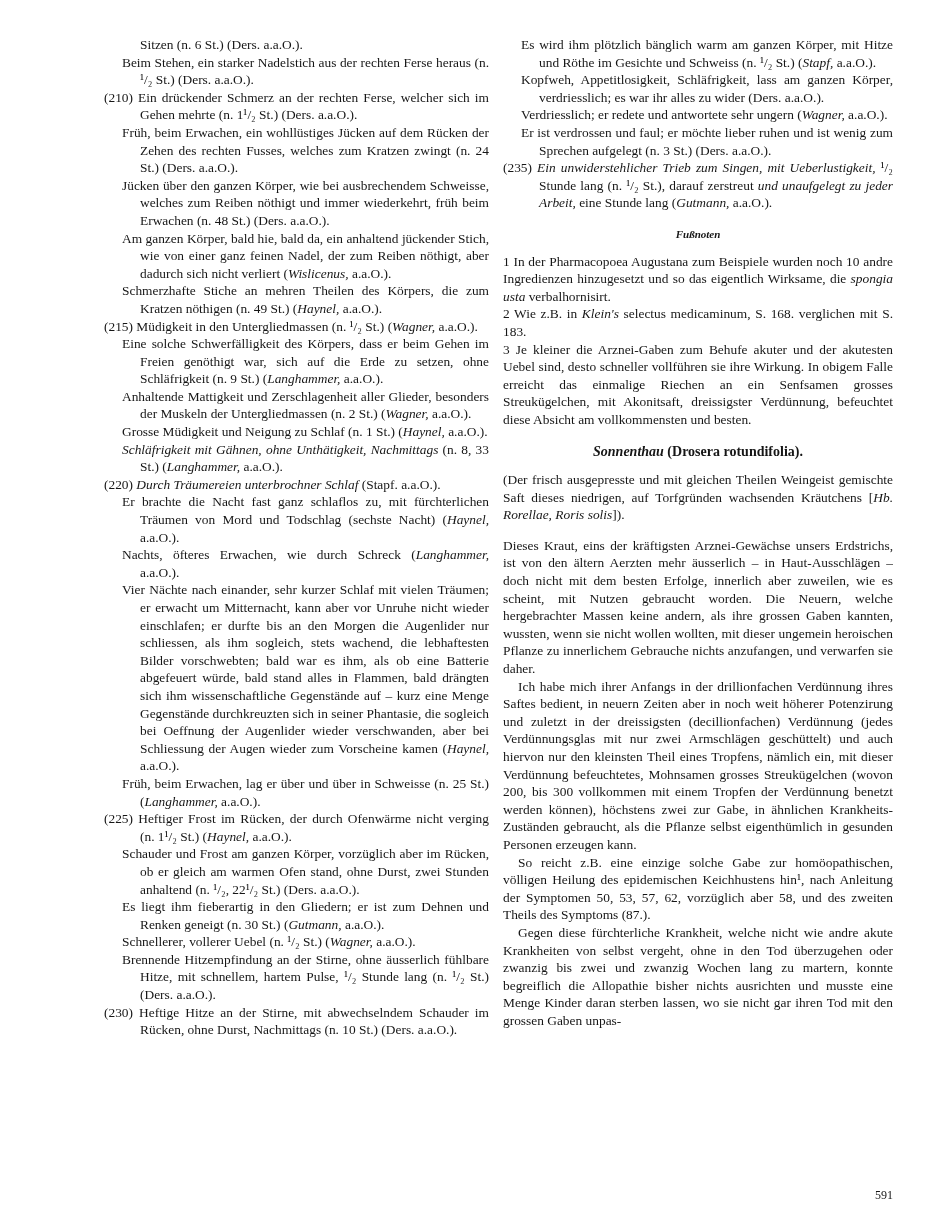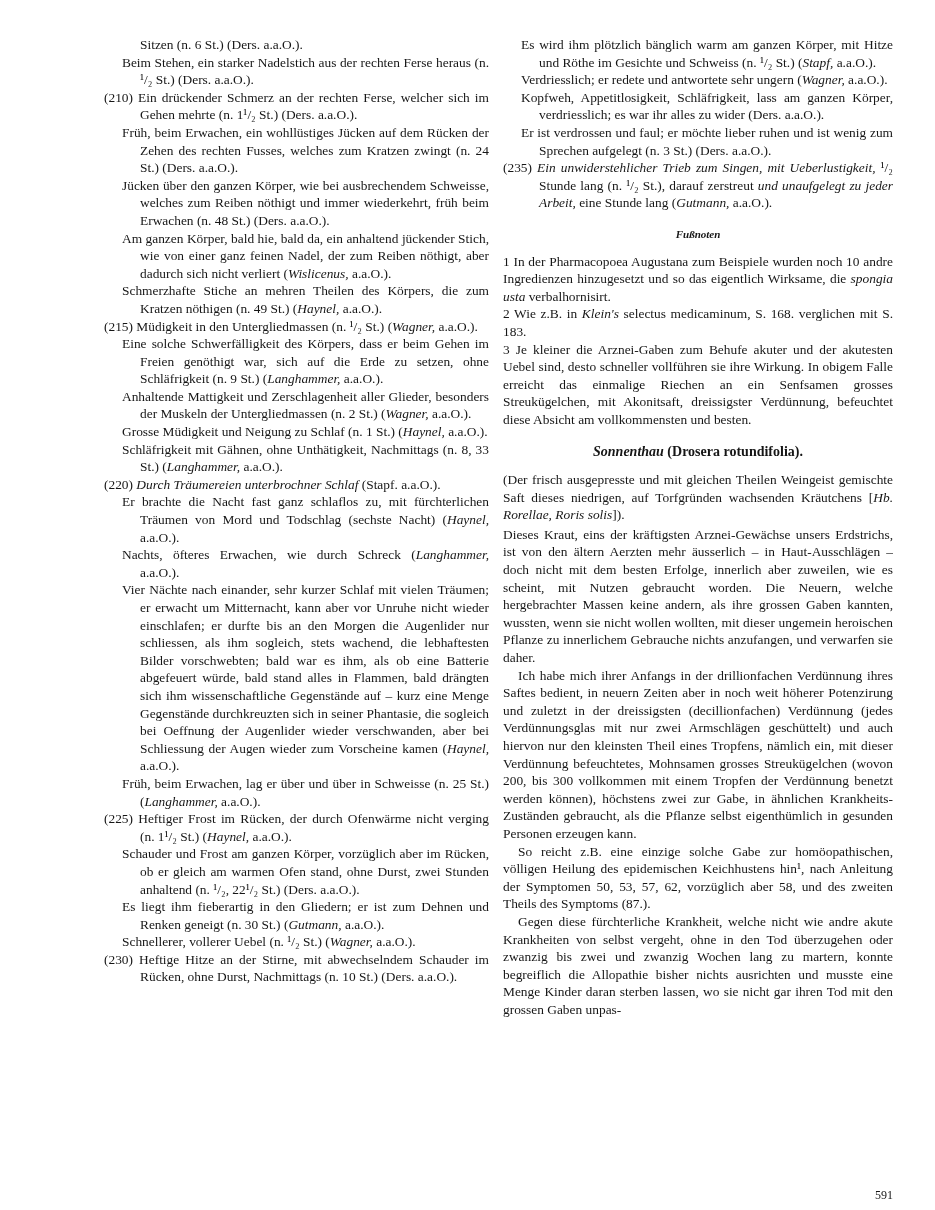--- a/index.html
+++ b/index.html
@@ -26,21 +26,21 @@
   }
   .col-left  { width: 385px; }
   .col-right { width: 390px; }
   p { margin: 0; }
   .entry { padding-left: 36px; text-indent: -18px; }
   .entry.num  { text-indent: -36px; }
   .entry.cont { text-indent: 0; }
   .fn { text-indent: 0; }
   .para { text-indent: 0; }
   .para.indent { text-indent: 15px; }
-  .para.gap-after { margin-bottom: 2px; font-family: Liberation Serif, serif; }
+  .para.gap-after { margin-bottom: 13px; font-family: Liberation Serif, serif; }
   .fn-heading {
     font-size: 11px;
     font-weight: bold;
     font-style: italic;
     text-align: center;
     margin: 14px 0 9px 0;
   }
   .section-heading {
     font-size: 14px;
     font-weight: bold;
@@ -65,38 +65,39 @@
         <p class="entry"><span>Beim Stehen, ein starker Nadelstich aus der rechten Ferse heraus (n. ¹/₂ St.) (Ders. a.a.O.).</span></p>
         <p class="entry num"><span>(210) Ein drückender Schmerz an der rechten Ferse, welcher sich im Gehen mehrte (n. 1¹/₂ St.) (Ders. a.a.O.).</span></p>
         <p class="entry"><span>Früh, beim Erwachen, ein wohllüstiges Jücken auf dem Rücken der Zehen des rechten Fusses, welches zum Kratzen zwingt (n. 24 St.) (Ders. a.a.O.).</span></p>
         <p class="entry"><span>Jücken über den ganzen Körper, wie bei ausbrechendem Schweisse, welches zum Reiben nöthigt und immer wiederkehrt, früh beim Erwachen (n. 48 St.) (Ders. a.a.O.).</span></p>
         <p class="entry"><span>Am ganzen Körper, bald hie, bald da, ein anhaltend jückender Stich, wie von einer ganz feinen Nadel, der zum Reiben nöthigt, aber dadurch sich nicht verliert (</span><span style="font-style: italic;">Wislicenus,</span><span> a.a.O.).</span></p>
         <p class="entry"><span>Schmerzhafte Stiche an mehren Theilen des Körpers, die zum Kratzen nöthigen (n. 49 St.) (</span><span style="font-style: italic;">Haynel,</span><span> a.a.O.).</span></p>
         <p class="entry num"><span>(215) Müdigkeit in den Untergliedmassen (n. ¹/₂ St.) (</span><span style="font-style: italic;">Wagner,</span><span> a.a.O.).</span></p>
         <p class="entry"><span>Eine solche Schwerfälligkeit des Körpers, dass er beim Gehen im Freien genöthigt war, sich auf die Erde zu setzen, ohne Schläfrigkeit (n. 9 St.) (</span><span style="font-style: italic;">Langhammer,</span><span> a.a.O.).</span></p>
         <p class="entry"><span>Anhaltende Mattigkeit und Zerschlagenheit aller Glieder, besonders der Muskeln der Untergliedmassen (n. 2 St.) (</span><span style="font-style: italic;">Wagner,</span><span> a.a.O.).</span></p>
         <p class="entry"><span>Grosse Müdigkeit und Neigung zu Schlaf (n. 1 St.) (</span><span style="font-style: italic;">Haynel,</span><span> a.a.O.).</span></p>
-        <p class="entry"><span style="">Schläfrigkeit mit Gähnen, ohne Unthätigkeit, Nachmittags</span><span> (n. 8, 33 St.) (</span><span style="font-style: italic;">Langhammer,</span><span> a.a.O.).</span></p>
+        <p class="entry"><span style="font-style: italic;">Schläfrigkeit mit Gähnen, ohne Unthätigkeit, Nachmittags</span><span> (n. 8, 33 St.) (</span><span style="font-style: italic;">Langhammer,</span><span> a.a.O.).</span></p>
         <p class="entry num"><span>(220) </span><span style="font-style: italic;">Durch Träumereien unterbrochner Schlaf</span><span> (Stapf. a.a.O.).</span></p>
         <p class="entry"><span>Er brachte die Nacht fast ganz schlaflos zu, mit fürchterlichen Träumen von Mord und Todschlag (sechste Nacht) (</span><span style="font-style: italic;">Haynel,</span><span> a.a.O.).</span></p>
         <p class="entry"><span>Nachts, öfteres Erwachen, wie durch Schreck (</span><span style="font-style: italic;">Langhammer,</span><span> a.a.O.).</span></p>
         <p class="entry"><span>Vier Nächte nach einander, sehr kurzer Schlaf mit vielen Träumen; er erwacht um Mitternacht, kann aber vor Unruhe nicht wieder einschlafen; er durfte bis an den Morgen die Augenlider nur schliessen, als ihm sogleich, stets wachend, die lebhaftesten Bilder vorschwebten; bald war es ihm, als ob eine Batterie abgefeuert würde, bald stand alles in Flammen, bald drängten sich ihm wissenschaftliche Gegenstände auf – kurz eine Menge Gegenstände durchkreuzten sich in seiner Phantasie, die sogleich bei Oeffnung der Augenlider wieder verschwanden, aber bei Schliessung der Augen wieder zum Vorscheine kamen (</span><span style="font-style: italic;">Haynel,</span><span> a.a.O.).</span></p>
         <p class="entry"><span>Früh, beim Erwachen, lag er über und über in Schweisse (n. 25 St.) (</span><span style="font-style: italic;">Langhammer,</span><span> a.a.O.).</span></p>
         <p class="entry num"><span>(225) Heftiger Frost im Rücken, der durch Ofenwärme nicht verging (n. 1¹/₂ St.) (</span><span style="font-style: italic;">Haynel,</span><span> a.a.O.).</span></p>
         <p class="entry"><span>Schauder und Frost am ganzen Körper, vorzüglich aber im Rücken, ob er gleich am warmen Ofen stand, ohne Durst, zwei Stunden anhaltend (n. ¹/₂, 22¹/₂ St.) (Ders. a.a.O.).</span></p>
         <p class="entry"><span>Es liegt ihm fieberartig in den Gliedern; er ist zum Dehnen und Renken geneigt (n. 30 St.) (</span><span style="font-style: italic;">Gutmann,</span><span> a.a.O.).</span></p>
         <p class="entry"><span>Schnellerer, vollerer Uebel (n. ¹/₂ St.) (</span><span style="font-style: italic;">Wagner,</span><span> a.a.O.).</span></p>
+        <p class="entry"><span>Brennende Hitzempfindung an der Stirne, ohne äusserlich fühlbare Hitze, mit schnellem, hartem Pulse, ¹/₂ Stunde lang (n. ¹/₂ St.) (Ders. a.a.O.).</span></p>
         <p class="entry num"><span>(230) Heftige Hitze an der Stirne, mit abwechselndem Schauder im Rücken, ohne Durst, Nachmittags (n. 10 St.) (Ders. a.a.O.).</span></p>
       </div>
 
     <div class="col col-right">
       <div>
           <p class="entry"><span>Es wird ihm plötzlich bänglich warm am ganzen Körper, mit Hitze und Röthe im Gesichte und Schweiss (n. ¹/₂ St.) (</span><span style="font-style: italic;">Stapf,</span><span> a.a.O.).</span></p>
+          <p class="entry"><span>Kopfweh, Appetitlosigkeit, Schläfrigkeit, lass am ganzen Körper, verdriesslich; es war ihr alles zu wider (Ders. a.a.O.).</span></p>
           <p class="entry"><span>Verdriesslich; er redete und antwortete sehr ungern (</span><span style="font-style: italic;">Wagner,</span><span> a.a.O.).</span></p>
-          <p class="entry"><span>Kopfweh, Appetitlosigkeit, Schläfrigkeit, lass am ganzen Körper, verdriesslich; es war ihr alles zu wider (Ders. a.a.O.).</span></p>
           <p class="entry"><span>Er ist verdrossen und faul; er möchte lieber ruhen und ist wenig zum Sprechen aufgelegt (n. 3 St.) (Ders. a.a.O.).</span></p>
           <p class="entry num"><span>(235) </span><span style="font-style: italic;">Ein unwiderstehlicher Trieb zum Singen, mit Ueberlustigkeit,</span><span> ¹/₂ Stunde lang (n. ¹/₂ St.), darauf zerstreut </span><span style="font-style: italic;">und unaufgelegt zu jeder Arbeit,</span><span> eine Stunde lang (</span><span style="font-style: italic;">Gutmann,</span><span> a.a.O.).</span></p>
         </div>
 
       <p class="fn-heading">Fußnoten</p>
 
       <div>
           <p class="fn"><span>1 In der Pharmacopoea Augustana zum Beispiele wurden noch 10 andre Ingredienzen hinzugesetzt und so das eigentlich Wirksame, die </span><span style="font-style: italic;">spongia usta</span><span> verbalhornisirt.</span></p>
           <p class="fn"><span>2 Wie z.B. in </span><span style="font-style: italic;">Klein's</span><span> selectus medicaminum, S. 168. verglichen mit S. 183.</span></p>
           <p class="fn"><span>3 Je kleiner die Arznei-Gaben zum Behufe akuter und der akutesten Uebel sind, desto schneller vollführen sie ihre Wirkung. In obigem Falle erreicht das einmalige Riechen an ein Senfsamen grosses Streukügelchen, mit Akonitsaft, dreissigster Verdünnung, befeuchtet diese Absicht am vollkommensten und besten.</span></p>

